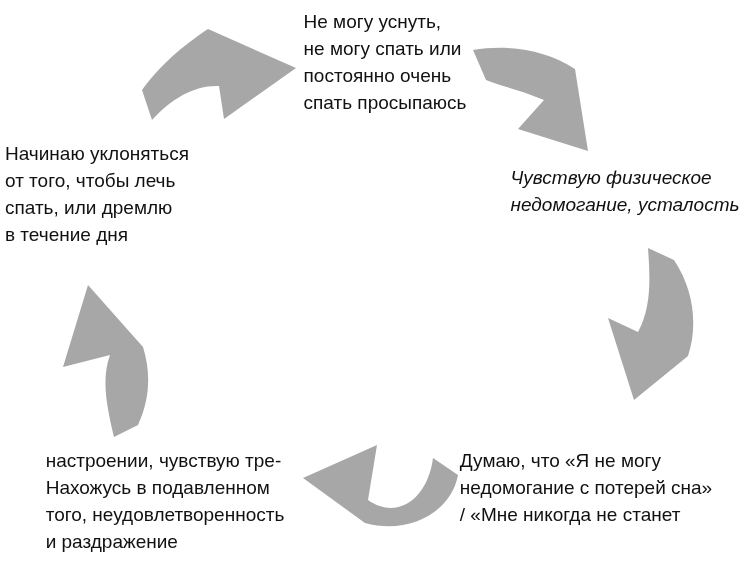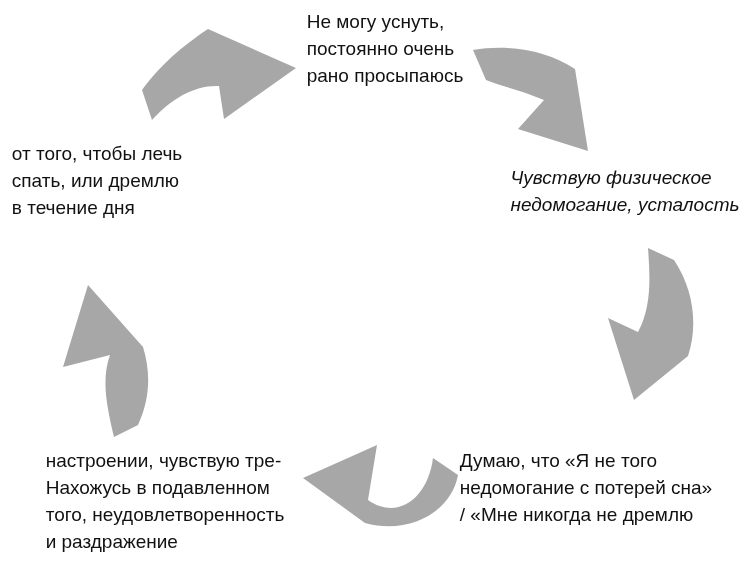--- a/index.html
+++ b/index.html
@@ -35,43 +35,45 @@
   #arrow-4{left:303px;top:443px;width:158px;height:95px;}
   #arrow-5{left:58px;top:285px;width:92px;height:152px;}
 </style>
 </head>
 <body>
 
 <div class="stage">
 
   <div class="node" id="node-insomnia">
     <span>Не могу уснуть,</span>
+    <span>не могу спать или</span>
     <span>постоянно очень</span>
-    <span>рано просыпаюсь</span>
+    <span>спать просыпаюсь</span>
   </div>
 
   <div class="node" id="node-physical">
     <span>Чувствую физическое</span>
     <span>недомогание, усталость</span>
   </div>
 
   <div class="node" id="node-thoughts">
-    <span>Думаю, что «Я не того</span>
+    <span>Думаю, что «Я не могу</span>
     <span>недомогание с потерей сна»</span>
-    <span>/ «Мне никогда не дремлю</span>
+    <span>/ «Мне никогда не станет</span>
   </div>
 
   <div class="node" id="node-mood">
     <span>настроении, чувствую тре-</span>
     <span>Нахожусь в подавленном</span>
     <span>того, неудовлетворенность</span>
     <span>и раздражение</span>
   </div>
 
   <div class="node" id="node-avoidance">
+    <span>Начинаю уклоняться</span>
     <span>от того, чтобы лечь</span>
     <span>спать, или дремлю</span>
     <span>в течение дня</span>
   </div>
 
   <svg class="arrow" id="arrow-1" viewBox="0 0 154 92">
     <path d="M66,1 L154,40 L82,91 L77,58 C53,57 30,70 10,92 L0,62 C22,32 48,13 66,1 Z" fill="#a7a7a7"></path>
   </svg>
 
   <svg class="arrow" id="arrow-2" viewBox="0 0 118 108">

